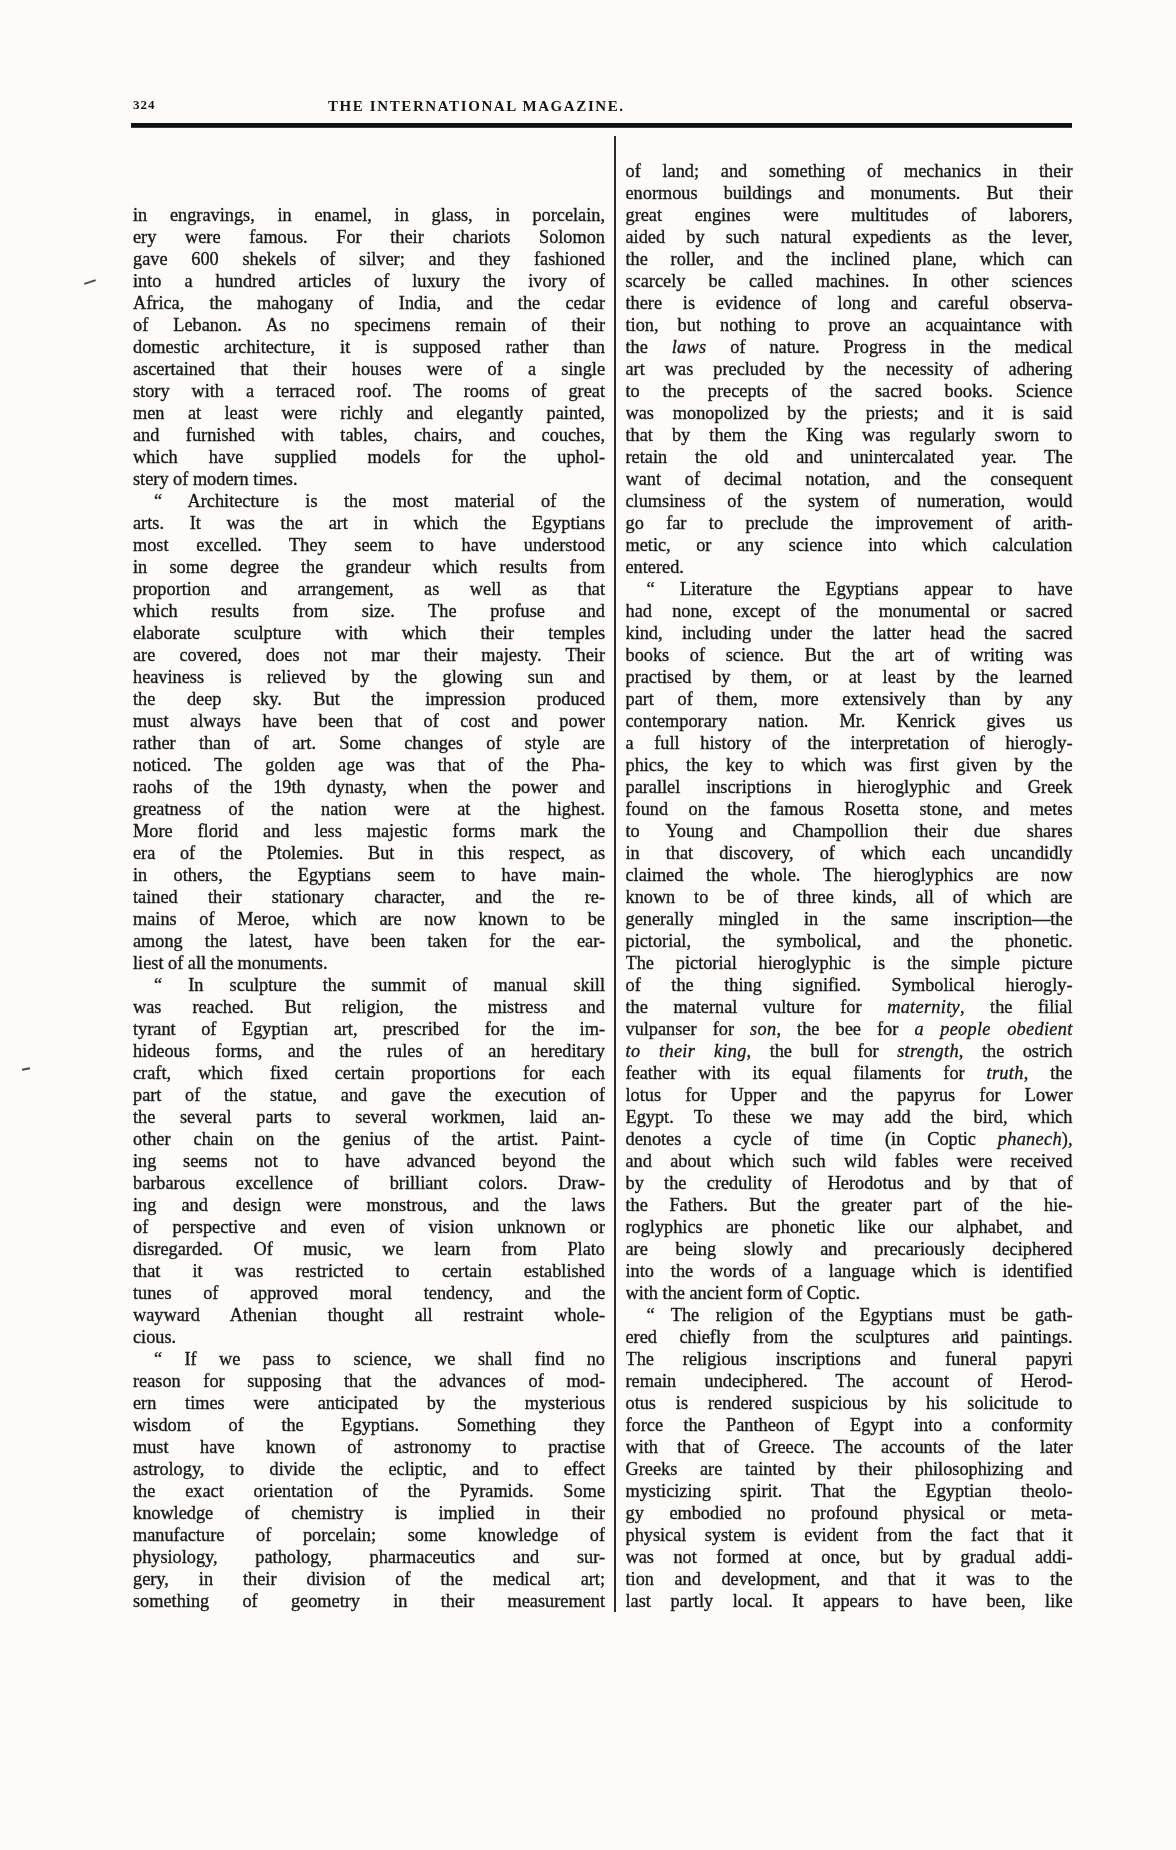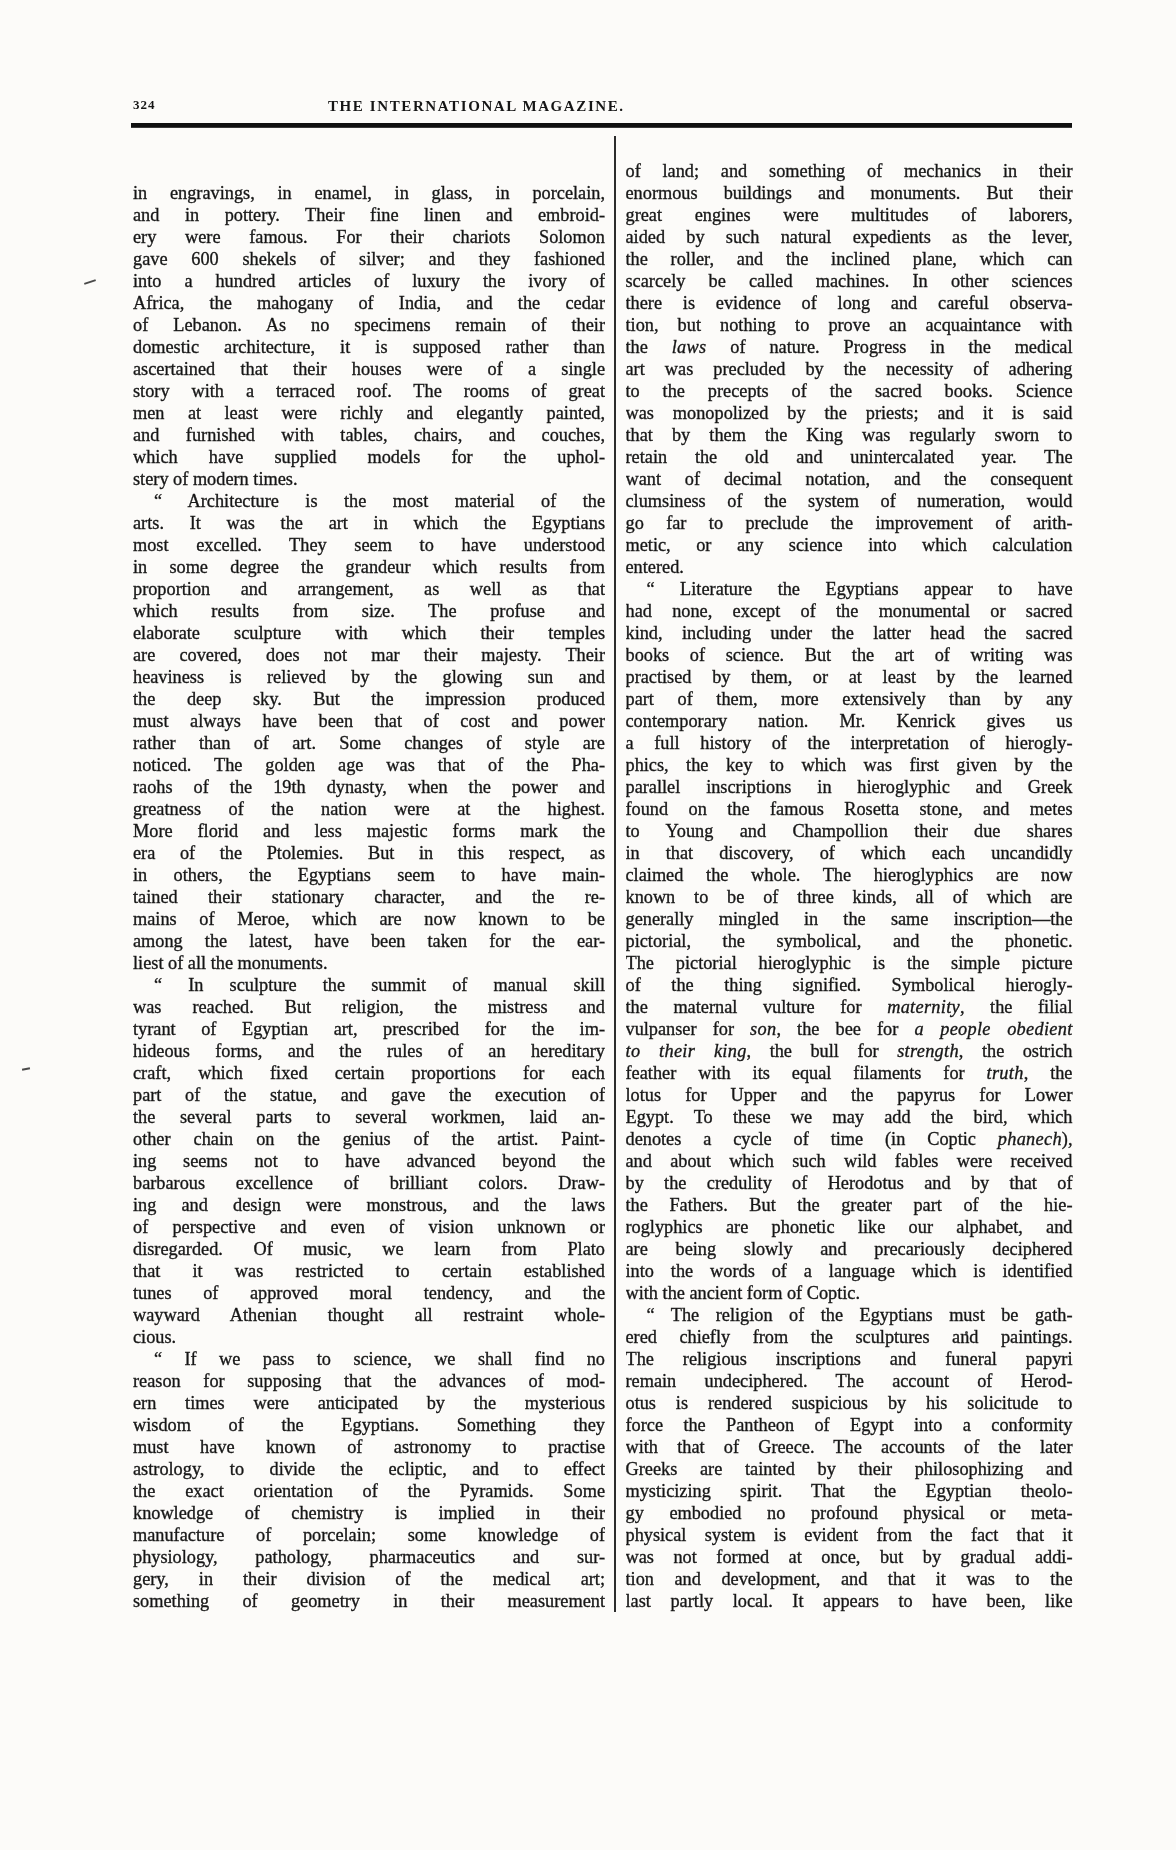--- a/index.html
+++ b/index.html
@@ -62,21 +62,20 @@
 <div id="page">
   <div id="hdr">
     <span id="page-num">324</span>
     <span id="hdr-title">THE INTERNATIONAL MAGAZINE.</span>
   </div>
   <div id="hdr-rule"></div>
 
   <div id="cols">
     <div id="col-left" class="col">
         <div class="line">in engravings, in enamel, in glass, in porcelain,</div>
-        <div class="line">and in pottery.  Their fine linen and embroid-</div>
         <div class="line">ery were famous.  For their chariots Solomon</div>
         <div class="line">gave 600 shekels of silver; and they fashioned</div>
         <div class="line">into a hundred articles of luxury the ivory of</div>
         <div class="line">Africa, the mahogany of India, and the cedar</div>
         <div class="line">of Lebanon.  As no specimens remain of their</div>
         <div class="line">domestic architecture, it is supposed rather than</div>
         <div class="line">ascertained that their houses were of a single</div>
         <div class="line">story with a terraced roof.  The rooms of great</div>
         <div class="line">men at least were richly and elegantly painted,</div>
         <div class="line">and furnished with tables, chairs, and couches,</div>

